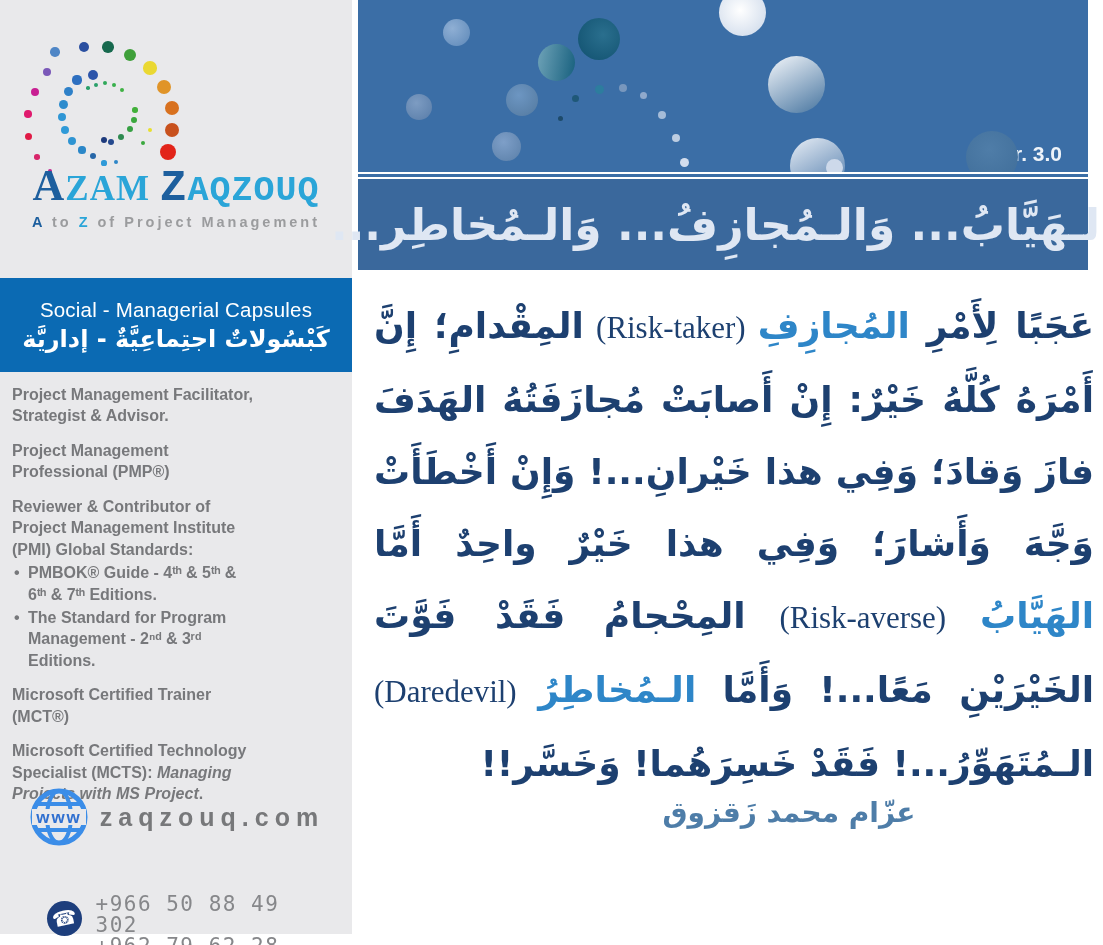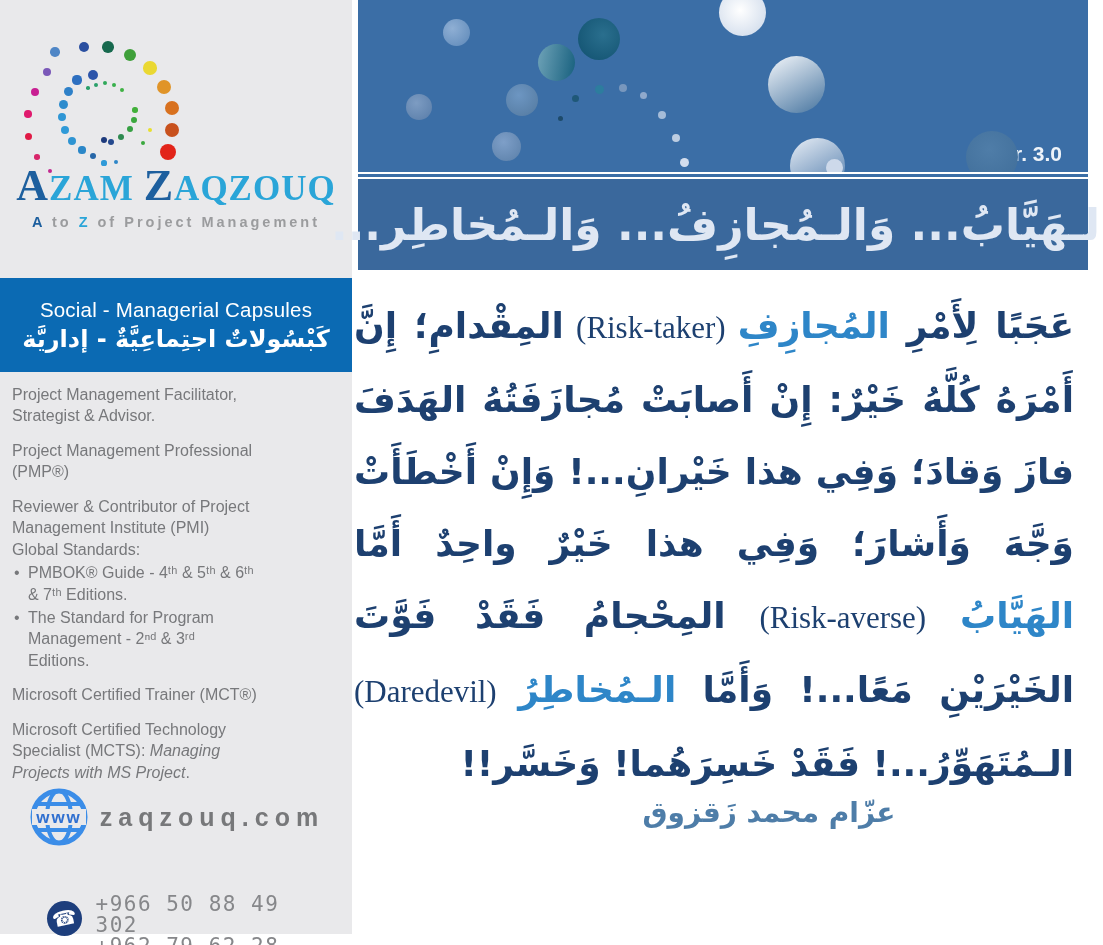--- a/index.html
+++ b/index.html
@@ -9,34 +9,34 @@
 
   
   .sidebar { position:absolute; left:0; top:0; width:352px; height:934px; background:#e9e9eb; }
   .logo-block { position:relative; height:278px; }
   .logo-dots { position:absolute; left:0; top:0; width:352px; height:185px; }
   .logo-dots i { position:absolute; border-radius:50%; display:block; }
   .logo-name { position:absolute; top:160px; left:0; width:100%; text-align:center;
                font-family:"Liberation Serif","DejaVu Serif",serif; font-weight:bold;
                font-size:35px; letter-spacing:1px; color:#2aa5d8; white-space:nowrap; }
   .logo-name .ini { font-size:44px; color:#1d5f9e; }
-  .logo-name .w2 { margin-left:10px; }
+  .logo-name .w2 { margin-left:10px;font-family:Liberation Mono, monospace; }
   .logo-tagline { position:absolute; top:214px; left:0; width:100%; text-align:center;
                   font-size:14.5px; font-weight:bold; letter-spacing:3px; color:#9b9c9e; white-space:nowrap; }
   .logo-tagline .tg-a { color:#1d5f9e; }
   .logo-tagline .tg-z { color:#2aa5d8; }
 
   .capsules-band { position:absolute; top:278px; left:0; width:352px; height:94px; background:#0b6ab3;
                    display:flex; flex-direction:column; align-items:center; justify-content:center; }
   .capsules-en { color:#ffffff; font-weight:normal; font-size:20.5px; letter-spacing:0.2px; white-space:nowrap; }
   .capsules-ar { color:#ffffff; font-weight:bold; font-size:24px; margin-top:3px;
                  font-family:"DejaVu Sans",sans-serif; direction:rtl; white-space:nowrap; }
 
   .credentials { position:absolute; top:384px; left:0; width:280px; padding:0 23px 0 12px;
-                 color:#77787b; font-weight:normal; font-size:16px; line-height:1.34; }
+                 color:#77787b; font-weight:bold; font-size:16px; line-height:1.34; }
   .cred { margin-bottom:13px; }
   .cred.tight { margin-bottom:2px; }
   .cred.bullet { padding-left:16px; position:relative; margin-bottom:2px; }
   .cred.bullet .blt { position:absolute; left:2px; top:0; }
   .cred em { font-style:italic; }
 
   .contact { position:absolute; top:786px; left:0; width:352px; }
   .website-row { display:flex; align-items:center; justify-content:center; gap:10px; }
   .website-text { font-size:25px; font-weight:bold; letter-spacing:6px; color:#77787a; }
   .contact-row { display:flex; align-items:center; justify-content:center; gap:14px; margin-top:10px; }
@@ -55,21 +55,21 @@
   .hero b.bubble { position:absolute; border-radius:50%; display:block; }
   .version { position:absolute; right:26px; bottom:6px; color:#eef3f9; font-weight:bold; font-size:21px; }
   .hero-sep { position:absolute; left:358px; top:174px; width:730px; height:3px; background:#3b6ea6; }
 
   .title-band { position:absolute; left:358px; top:179px; width:730px; height:91px; background:#3a689c;
                 display:flex; align-items:center; justify-content:center; }
   .title-text { font-family:"DejaVu Sans",sans-serif; font-weight:bold; font-size:44px;
                 color:#dfe7f3; direction:rtl; white-space:nowrap; }
 
   
-  .article { position:absolute; left:354px; top:290px; width:720px; direction:rtl; }
+  .article { position:absolute; left:374px; top:290px; width:720px; direction:rtl; }
   .article-body { text-align:justify; font-family:"DejaVu Sans",sans-serif; font-weight:bold;
                   font-size:36px; line-height:72px; color:#1d4070; }
   .article-body .seg-navy { color:#1d4070; }
   .article-body .seg-blue { color:#2e86c8; }
   .article-body .seg-en { color:#1d4070; font-weight:normal; font-size:0.86em;
                           font-family:"Liberation Serif","DejaVu Serif",serif; }
   .signature { margin-top:-4px; text-align:center; padding-left:110px;
                font-family:"DejaVu Sans",sans-serif; font-weight:bold; font-size:28px; color:#4e7da8; }
 
   .globe-svg { display:block; }

